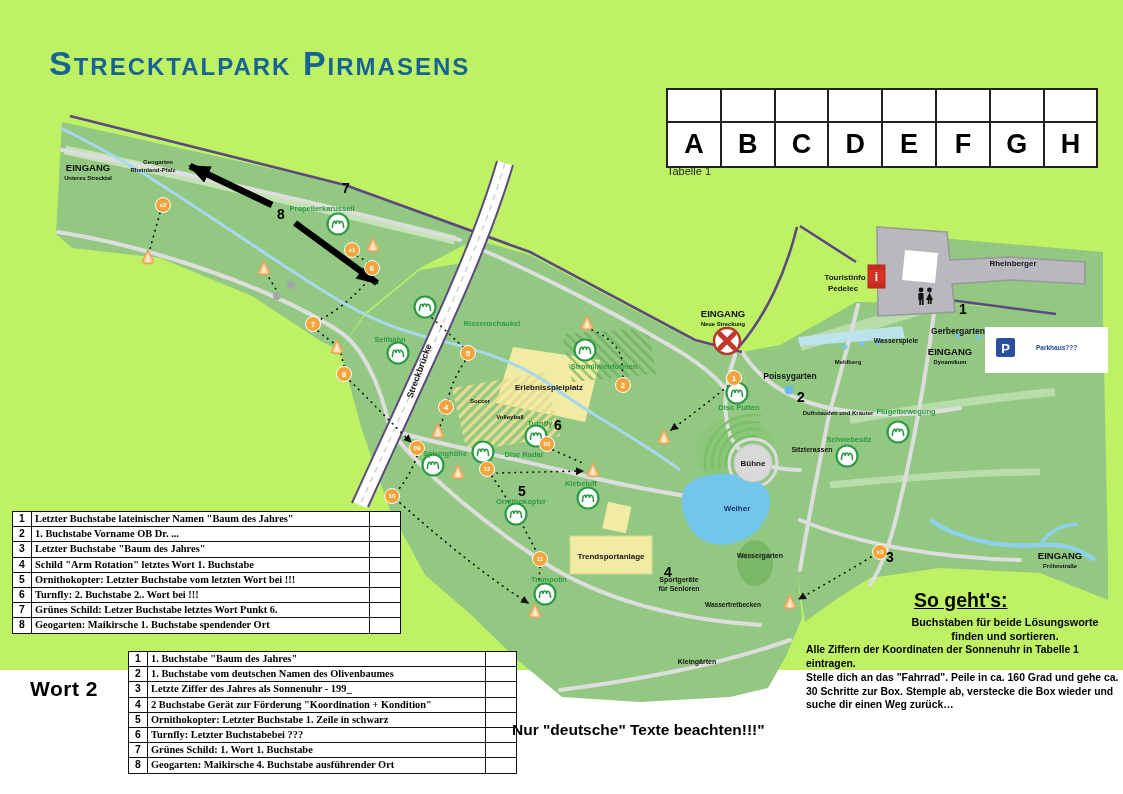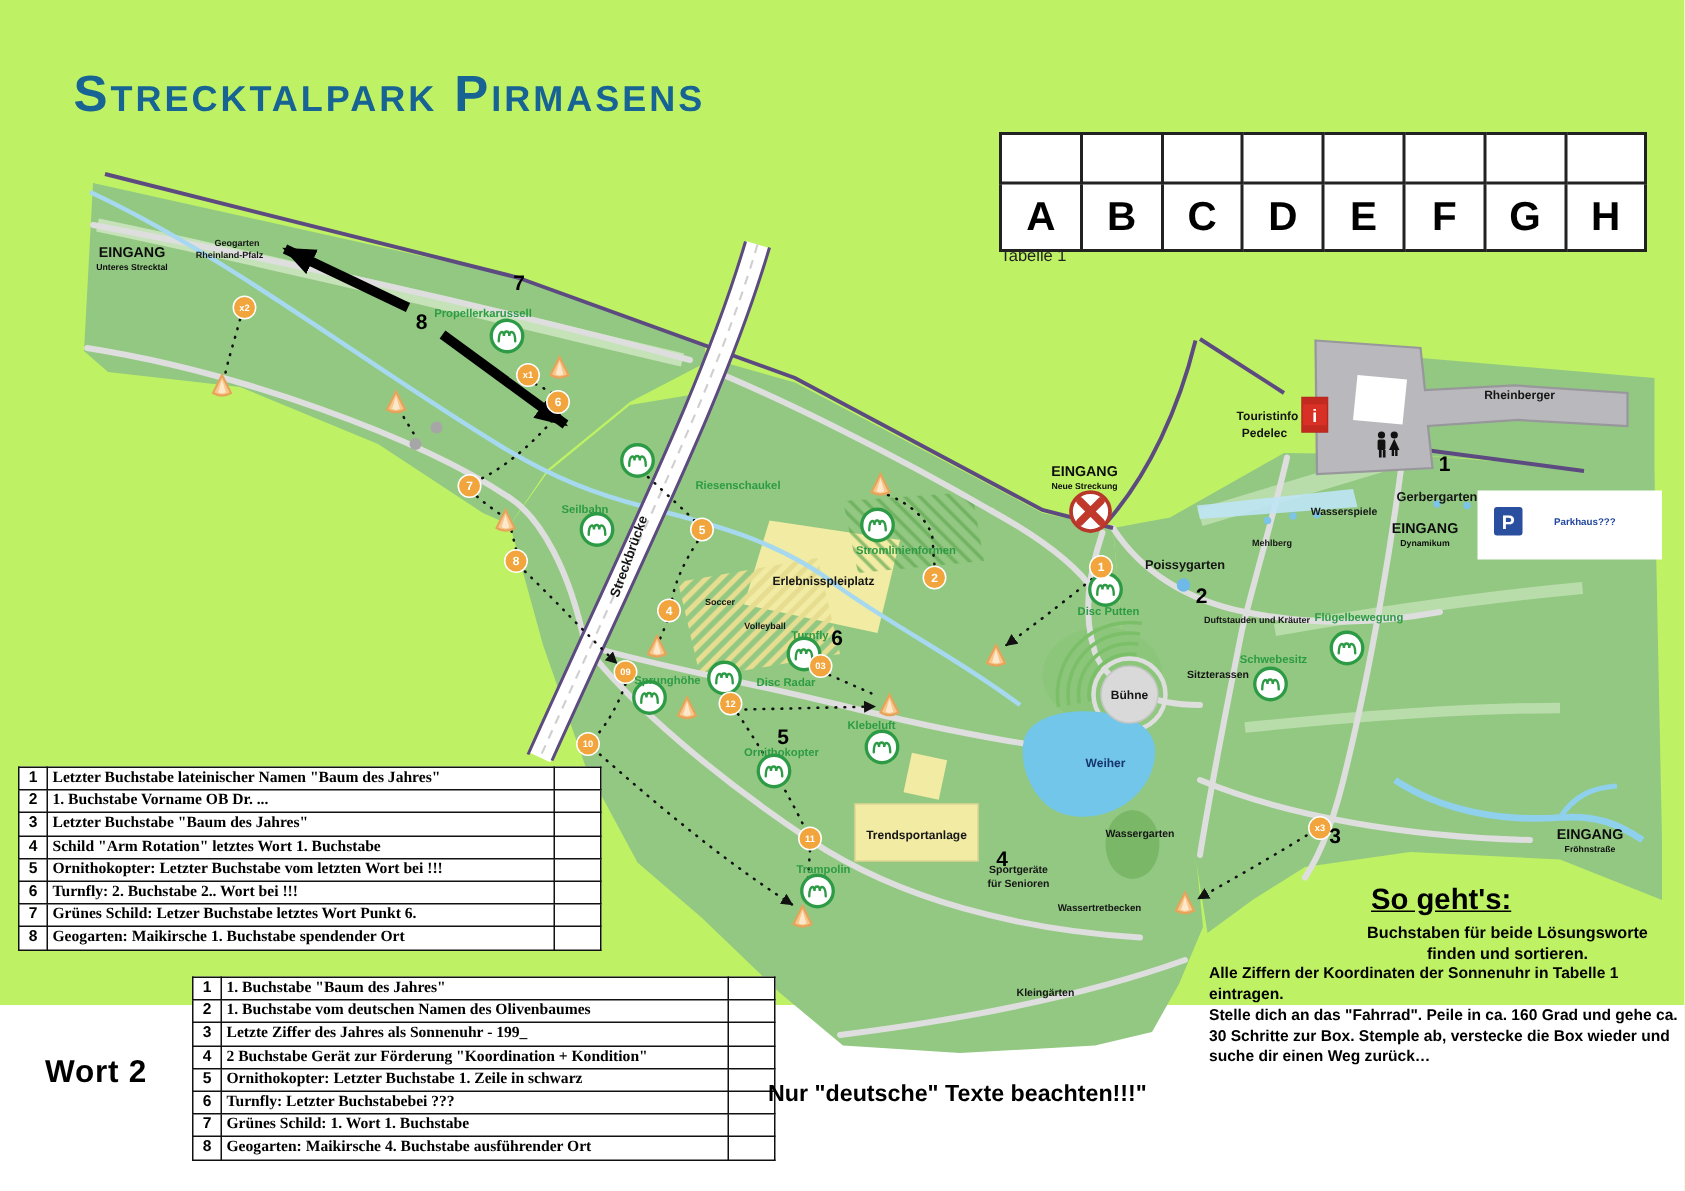--- a/index.html
+++ b/index.html
@@ -435,21 +435,21 @@
           <td class="c-ans"></td>
         </tr>
         <tr>
           <td class="c-num">8</td>
           <td class="c-txt">Geogarten: Maikirsche 1. Buchstabe spendender Ort</td>
           <td class="c-ans"></td>
         </tr>
       </tbody>
     </table>
 
-  <div class="heading" style="left:30px;top:703px;">Wort 2</div>
+  <div class="heading" style="left:30px;top:677px;">Wort 2</div>
   <table class="clues" style="left:128px;top:651px;">
       <tbody>
         <tr>
           <td class="c-num">1</td>
           <td class="c-txt">1. Buchstabe "Baum des Jahres"</td>
           <td class="c-ans"></td>
         </tr>
         <tr>
           <td class="c-num">2</td>
           <td class="c-txt">1. Buchstabe vom deutschen Namen des Olivenbaumes</td>

